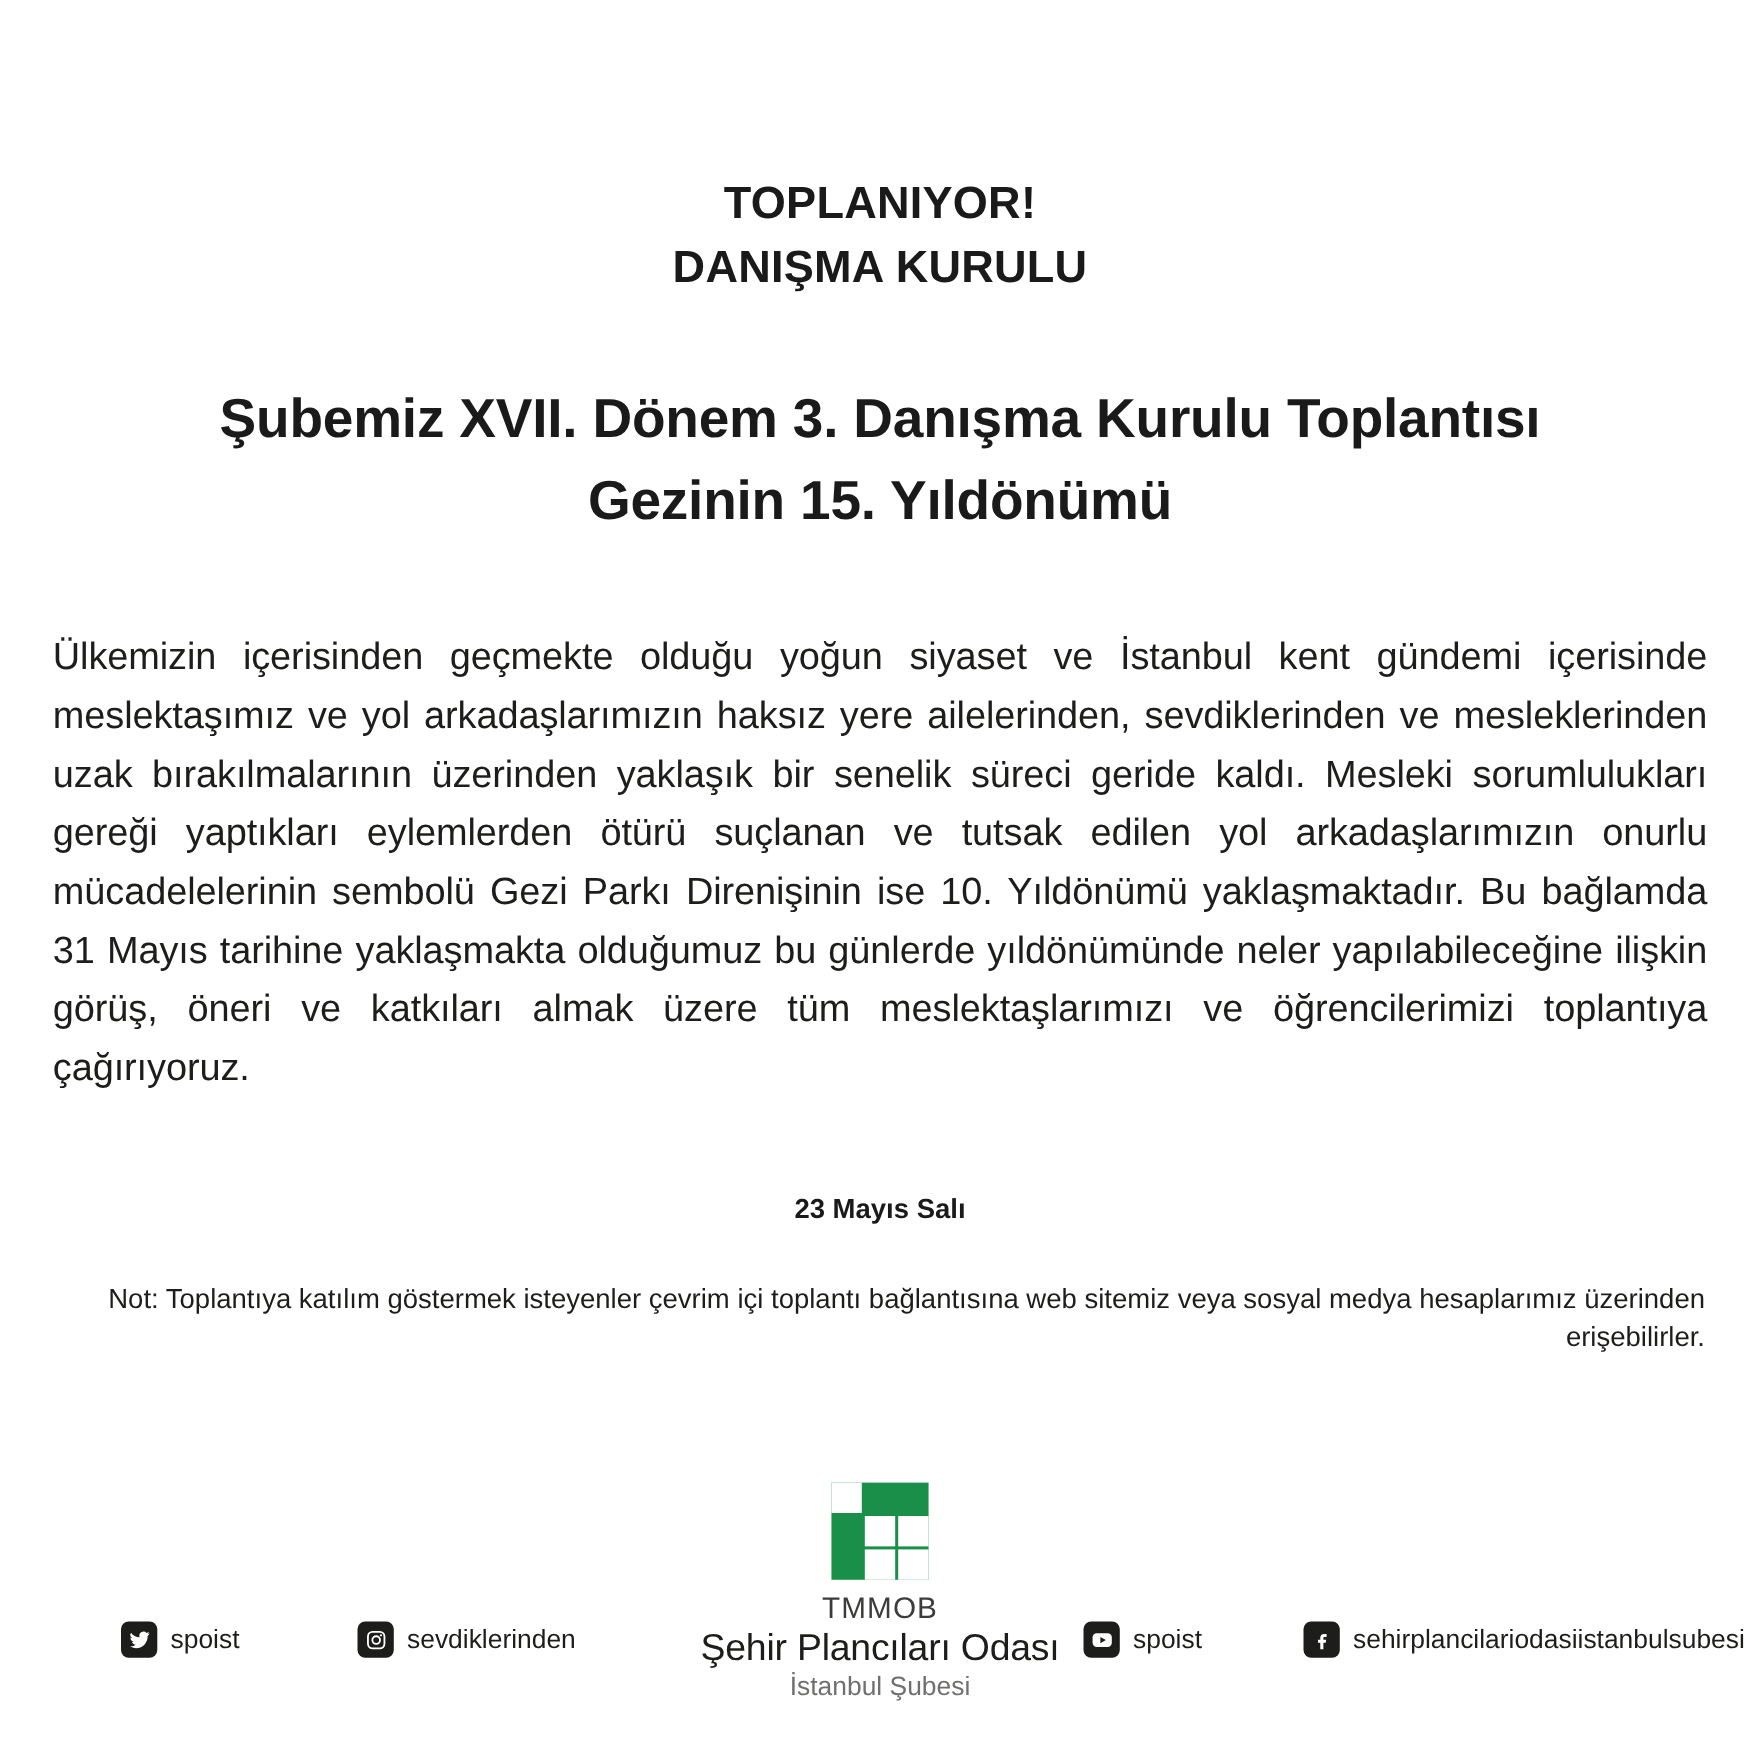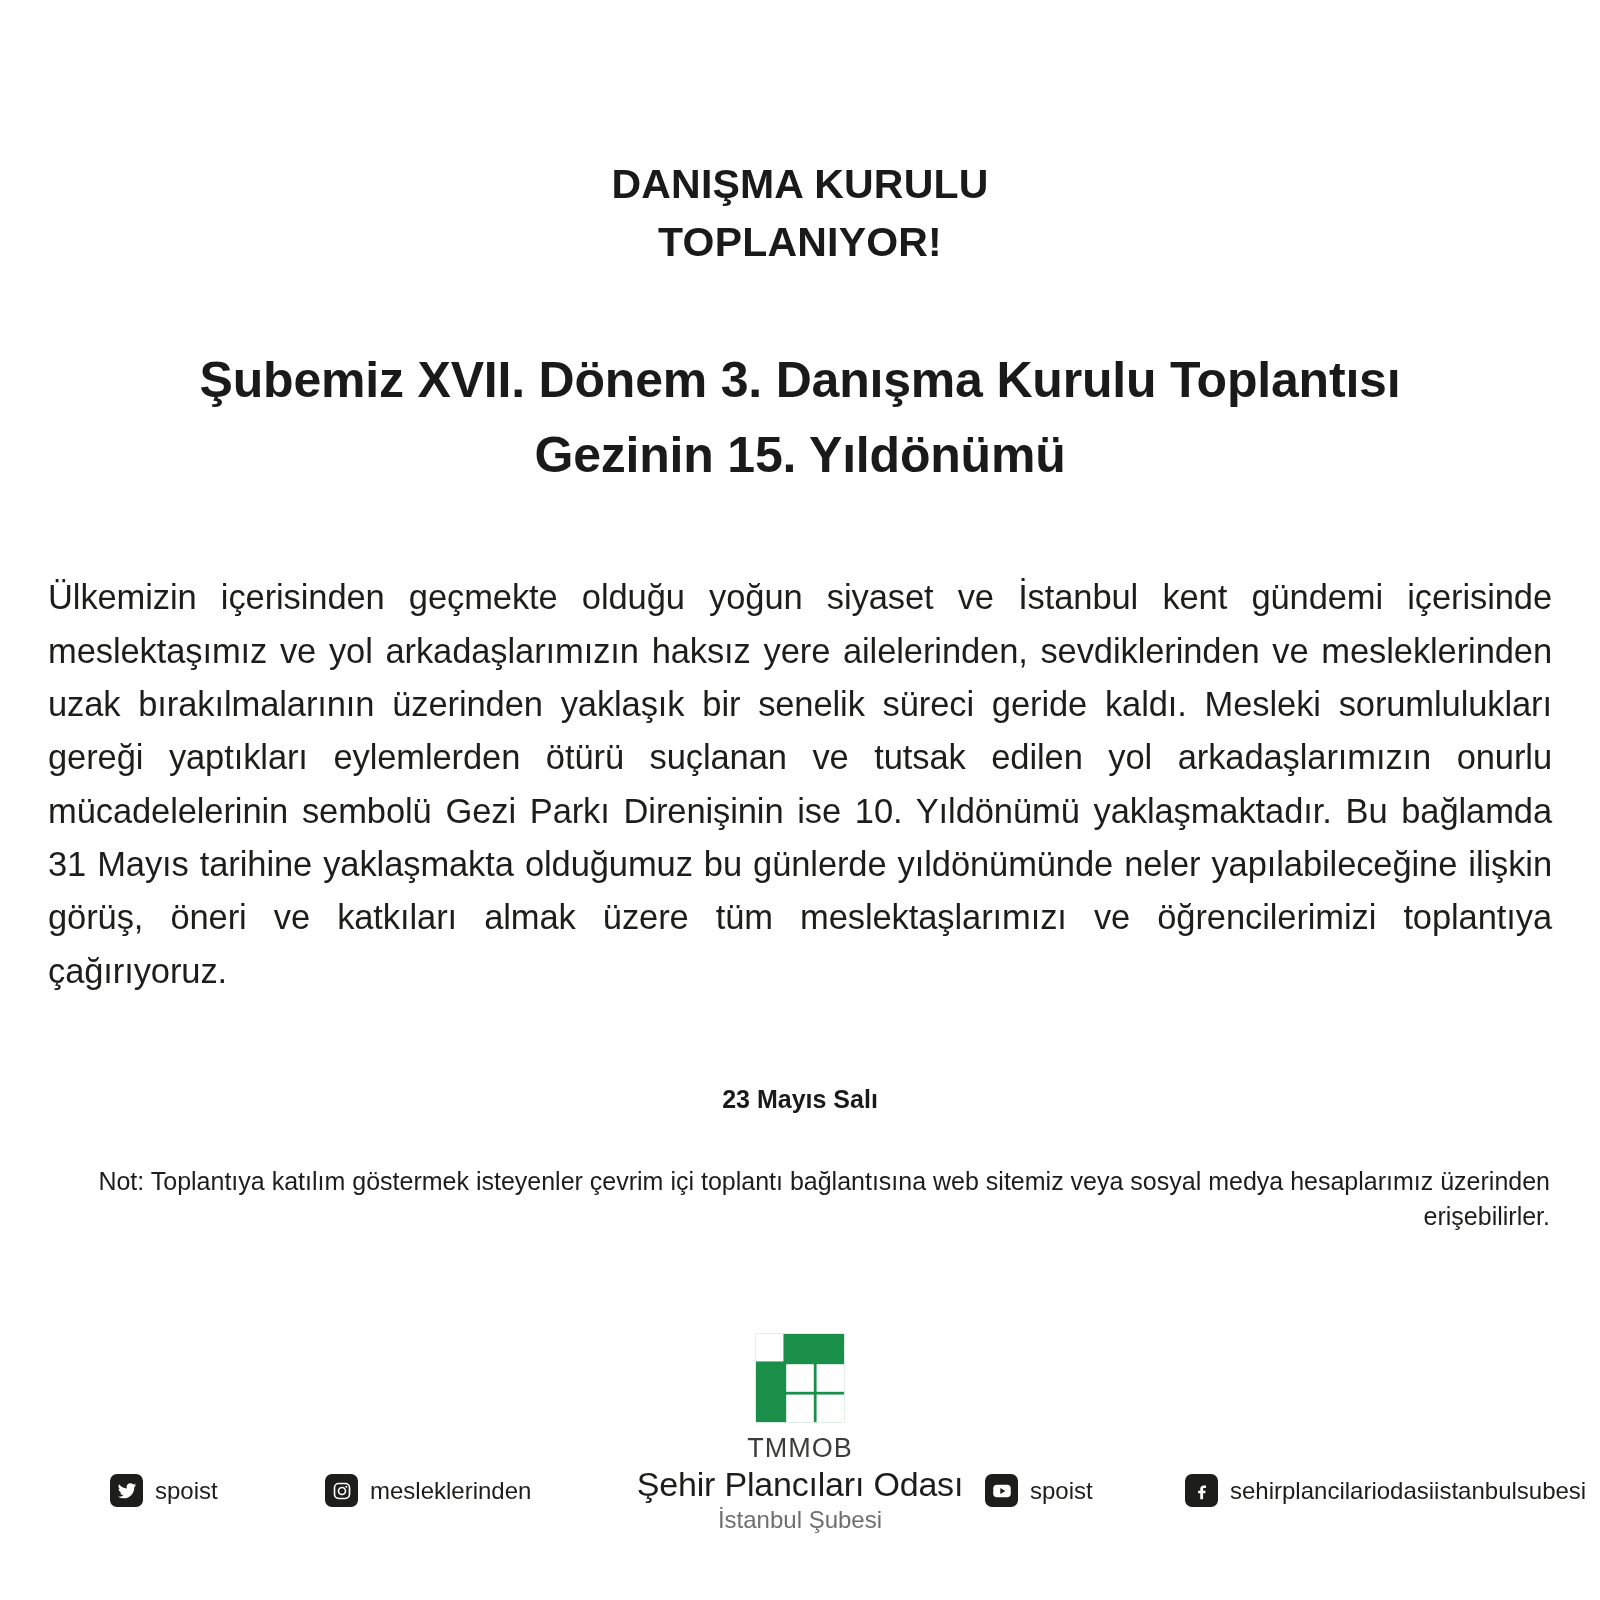--- a/index.html
+++ b/index.html
@@ -79,21 +79,21 @@
     line-height: 1.42;
     color: #1d1d1b;
     text-align: right;
   }
 
   
   .logo-block {
     position: absolute;
     left: 0;
     right: 0;
-    bottom: 66px;
+    bottom: 52px;
     display: flex;
     flex-direction: column;
     align-items: center;
   }
   .logo-mark {
     width: 92px;
     height: 92px;
     display: block;
   }
   .logo-tmmob {
@@ -152,22 +152,22 @@
   .s-ig { left: 325px; }
   .s-yt { left: 985px; }
   .s-fb { left: 1185px; }
 </style>
 </head>
 <body>
 
 <div class="poster">
 
   <div class="headline">
+    <span class="line">TOPLANIYOR!</span>
     <span class="line">DANIŞMA KURULU</span>
-    <span class="line">TOPLANIYOR!</span>
   </div>
 
   <div class="subtitle">
     <span class="line">Şubemiz XVII. Dönem 3. Danışma Kurulu Toplantısı</span>
     <span class="line">Gezinin 15. Yıldönümü</span>
   </div>
 
   <p class="body-text">Ülkemizin içerisinden geçmekte olduğu yoğun siyaset ve İstanbul kent gündemi içerisinde meslektaşımız ve yol arkadaşlarımızın haksız yere ailelerinden, sevdiklerinden ve mesleklerinden uzak bırakılmalarının üzerinden yaklaşık bir senelik süreci geride kaldı. Mesleki sorumlulukları gereği yaptıkları eylemlerden ötürü suçlanan ve tutsak edilen yol arkadaşlarımızın onurlu mücadelelerinin sembolü Gezi Parkı Direnişinin ise 10. Yıldönümü yaklaşmaktadır. Bu bağlamda 31 Mayıs tarihine yaklaşmakta olduğumuz bu günlerde yıldönümünde neler yapılabileceğine ilişkin görüş, öneri ve katkıları almak üzere tüm meslektaşlarımızı ve öğrencilerimizi toplantıya çağırıyoruz.</p>
 
   <div class="when">
@@ -202,21 +202,21 @@
     </div>
 
     <div class="social s-ig">
       <span class="badge">
         <svg width="20" height="20" viewBox="0 0 24 24" fill="none" stroke="#ffffff" stroke-width="2">
           <rect x="3" y="3" width="18" height="18" rx="5"></rect>
           <circle cx="12" cy="12" r="4.2"></circle>
           <circle cx="17.2" cy="6.8" r="1.2" fill="#ffffff" stroke="none"></circle>
         </svg>
       </span>
-      <span class="handle">mesleklerinden</span>
+      <span class="handle">sevdiklerinden</span>
     </div>
 
     <div class="social s-yt">
       <span class="badge">
         <svg width="20" height="20" viewBox="0 0 24 24">
           <rect x="1.5" y="4.5" width="21" height="15" rx="4.5" fill="#ffffff"></rect>
           <path d="M10 8.5l6 3.5-6 3.5z" fill="#1d1d1b"></path>
         </svg>
       </span>
       <span class="handle">spoist</span>

